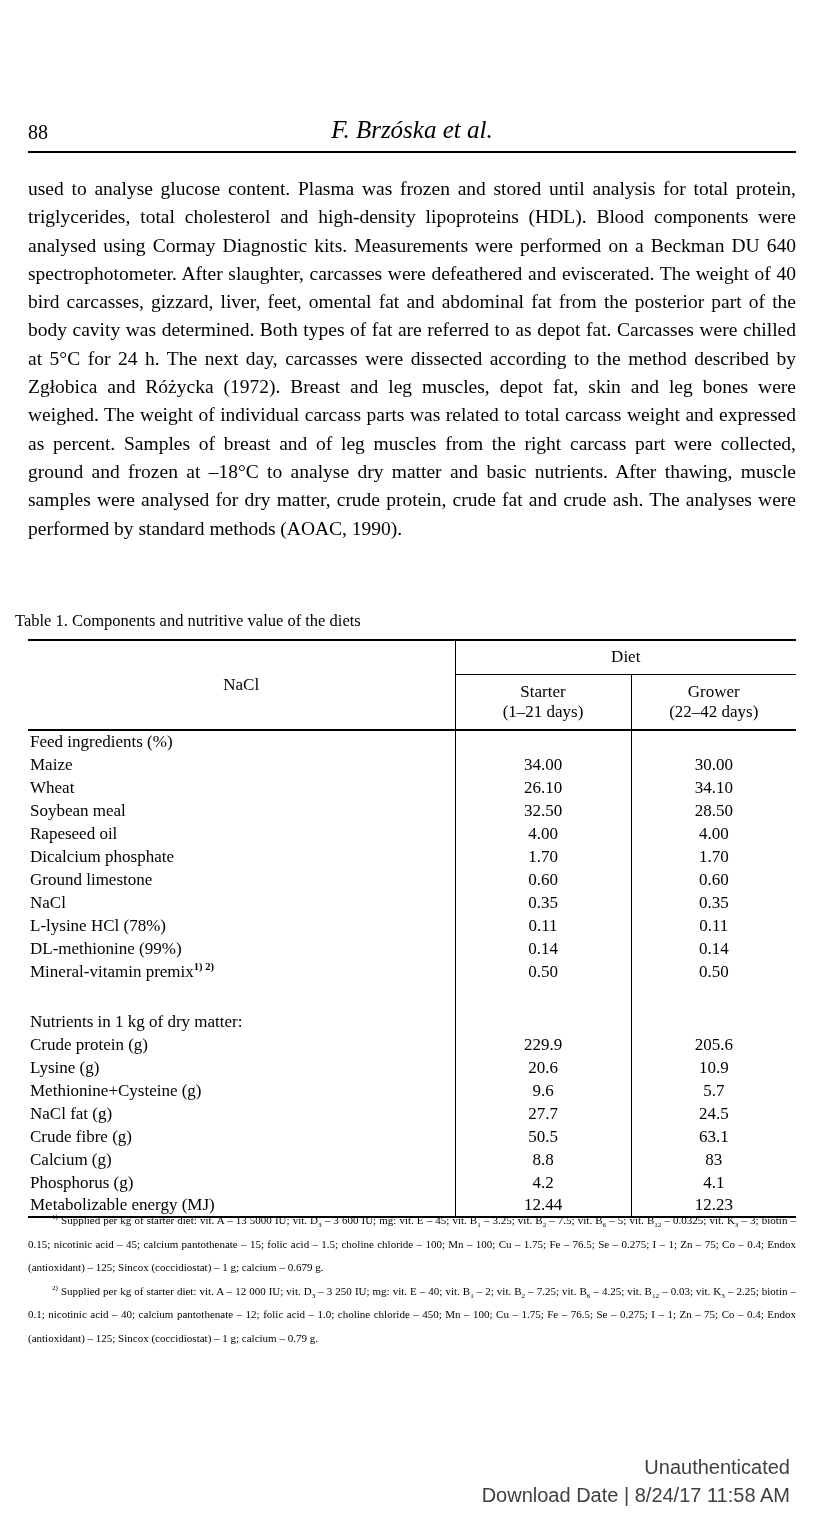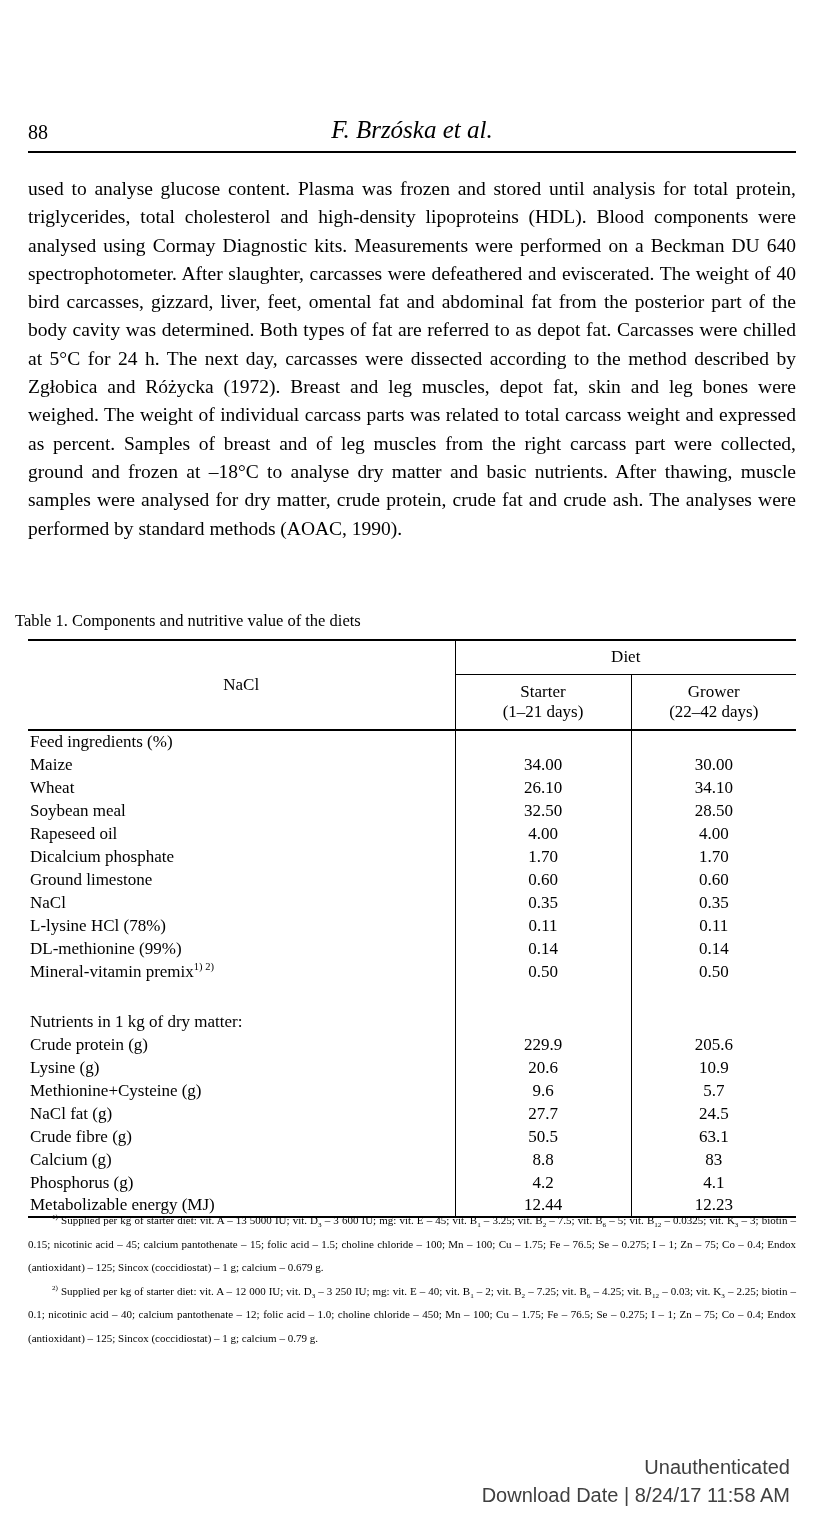--- a/index.html
+++ b/index.html
@@ -41,21 +41,21 @@
   .th-item { border-right:1px solid #000; }
   .th-diet { height:34px; border-bottom:1px solid #000; }
   .th-col { height:56px; }
   .th-col.grower { border-left:1px solid #000; }
   .th-col .col-sub { display:block; }
   .diet-table td { height:23px; vertical-align:middle; }
   .diet-table td.row-label { text-align:left; padding-left:2px; border-right:1px solid #000; }
   .diet-table td.val-starter { text-align:center; border-right:1px solid #000; }
   .diet-table td.val-grower { text-align:center; }
   .diet-table tr.spacer td { height:27px; }
-  .diet-table sup { font-size:0.62em; vertical-align:super; line-height:0; }
+  .diet-table sup { font-size:0.62em; vertical-align:super; line-height:0;font-weight:bold; }
   
   .footnotes {
     position:absolute; top:1197px; left:28px; width:768px;
     font-size:11px; line-height:23.5px; text-align:justify;
   }
   .footnotes p { text-indent:24px; }
   .footnotes sup { font-size:0.65em; vertical-align:super; line-height:0; }
   .footnotes sub { font-size:0.65em; vertical-align:sub; line-height:0; }
   
   .download-stamp {

